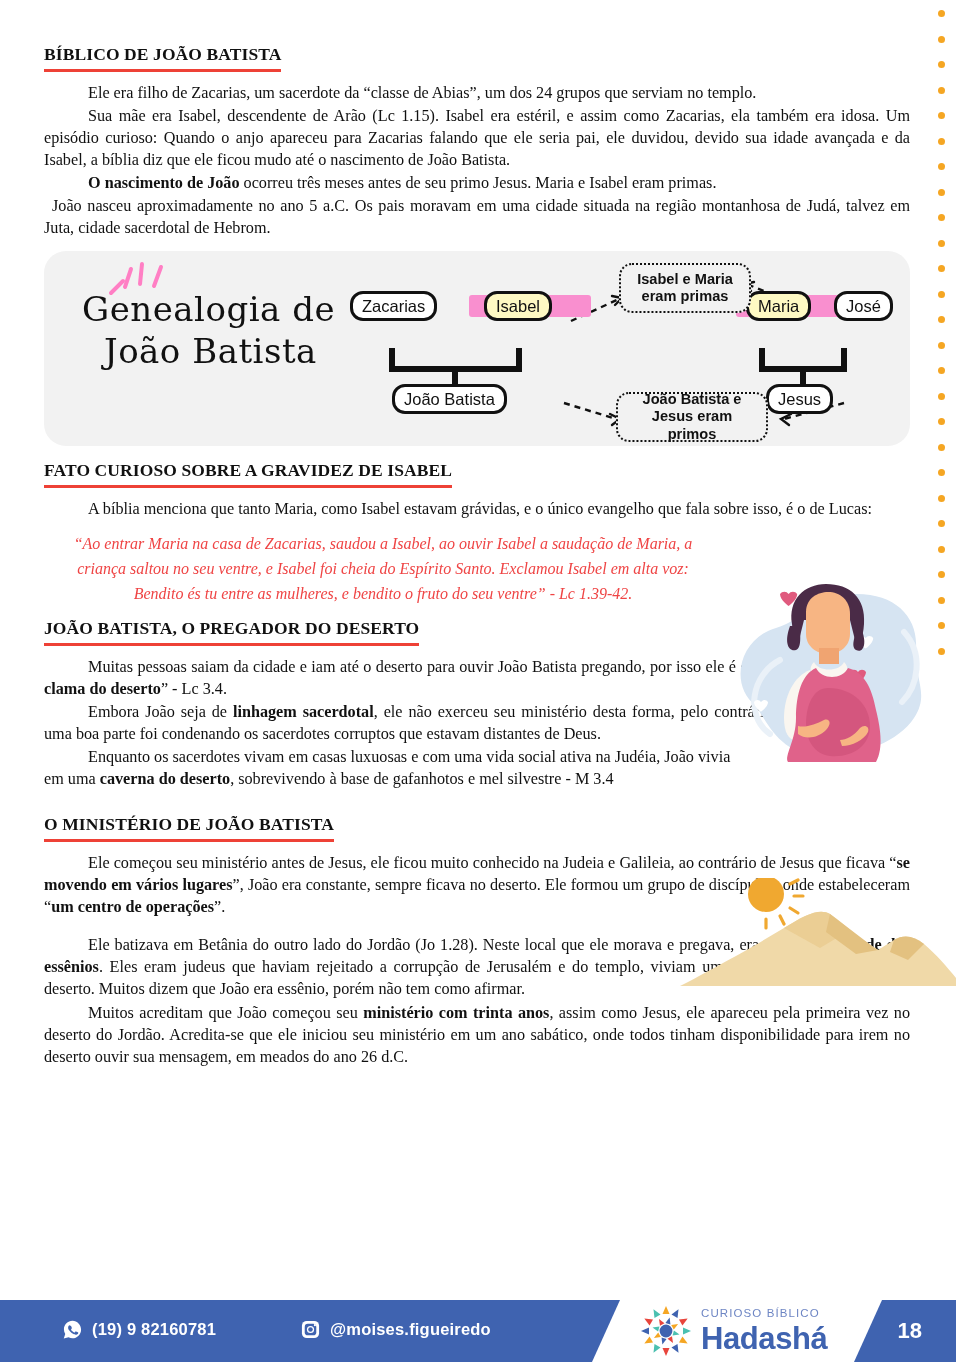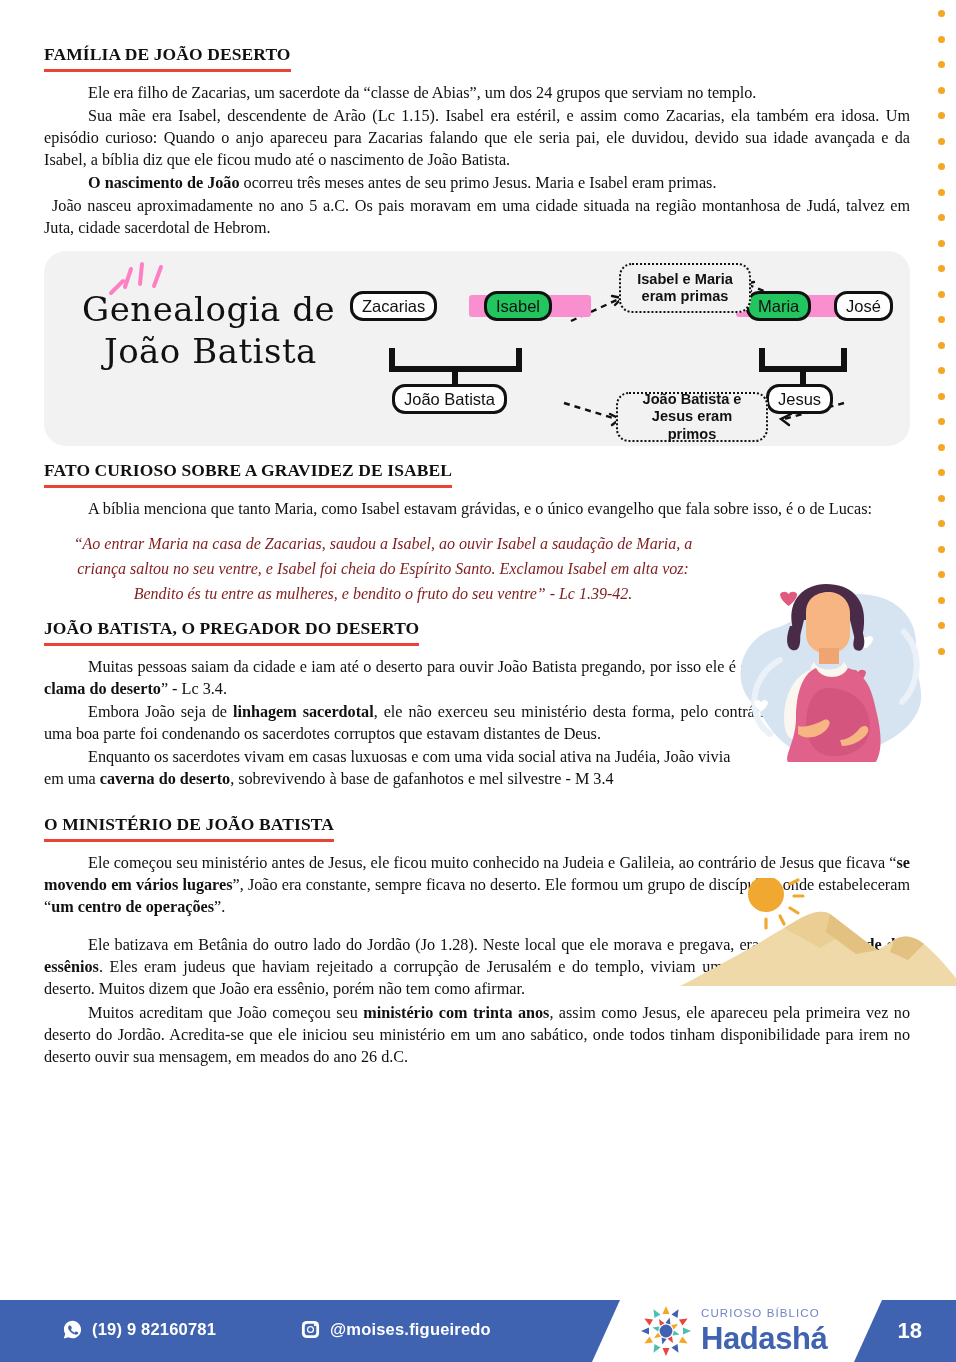--- a/index.html
+++ b/index.html
@@ -72,41 +72,41 @@
     position:absolute;
     background:#ffffff;
     border:3.2px solid #111111;
     border-radius:13px;
     font-family:"Liberation Sans","DejaVu Sans",sans-serif;
     font-size:16.5px; color:#111; font-weight:400;
     display:flex; align-items:center; justify-content:center;
     height:30px; white-space:nowrap; padding:0 9px;
     z-index:4;
   }
-  .node.pink { background:#22c55e; }
+  .node.pink { background:#fef9c3; }
   .hilite {
     position:absolute; z-index:3; height:22px; background:#F98FCF; border-radius:3px;
   }
   .note {
     position:absolute; z-index:4;
     background:#F2F2F2;
     border:2.6px dotted #111111;
     border-radius:13px;
     font-family:"Liberation Sans","DejaVu Sans",sans-serif;
     font-size:14.6px; font-weight:bold; color:#111; text-align:center;
     line-height:1.18; padding:5px 10px;
     display:flex; align-items:center; justify-content:center;
   }
 
   
   blockquote.quote {
     margin:12px 0 12px 0; padding:0 0 0 18px;
     width:660px;
     font-style:italic; font-size:16px; line-height:1.55;
-    text-align:center; color:#7f1d1d;
+    text-align:center; color:#ef4444;
   }
 
   
   .preg { position:absolute; right:6px; top:576px; width:232px; height:186px; }
   .desert { position:absolute; right:0px; top:878px; width:276px; height:108px; }
 
   
   .footer {
     position:absolute; left:0; bottom:0; width:956px; height:62px;
     background:#3F63B0; color:#ffffff; overflow:hidden;
@@ -164,21 +164,21 @@
     <i></i>
   <i></i>
     <i></i>
   <i></i>
     <i></i>
 </div>
 
 <div class="page">
 
   <div class="sec-wrap">
-    <h2 class="sec">FAMÍLIA DE JOÃO DESERTO</h2>
+    <h2 class="sec">BÍBLICO DE JOÃO BATISTA</h2>
   </div>
   <p class="body">Ele era filho de Zacarias, um sacerdote da “classe de Abias”, um dos 24 grupos que serviam no templo.</p>
   <p class="body">Sua mãe era Isabel, descendente de Arão (Lc 1.15). Isabel era estéril, e assim como Zacarias, ela também era idosa. Um episódio curioso: Quando o anjo apareceu para Zacarias falando que ele seria pai, ele duvidou, devido sua idade avançada e da Isabel, a bíblia diz que ele ficou mudo até o nascimento de João Batista.</p>
   <p class="body"><b>O nascimento de João</b> ocorreu três meses antes de seu primo Jesus. Maria e Isabel eram primas.</p>
   <p class="body ind-sm">João nasceu aproximadamente no ano 5 a.C. Os pais moravam em uma cidade situada na região montanhosa de Judá, talvez em Juta, cidade sacerdotal de Hebrom.</p>
 
   <div class="geneal">
 
     <svg class="sparkle" viewBox="0 0 70 40">
       <g stroke="#FF7FC4" stroke-width="4" stroke-linecap="round">

